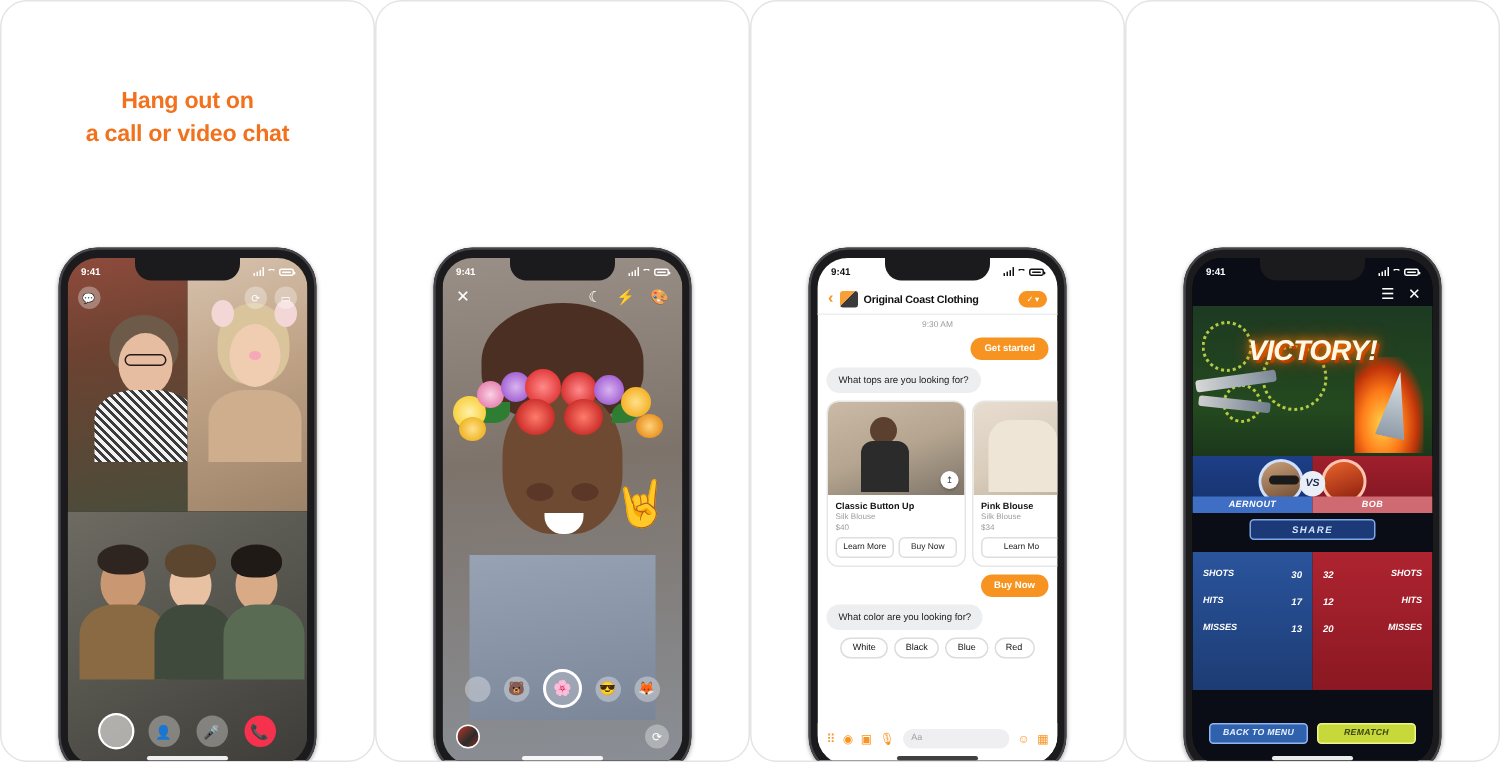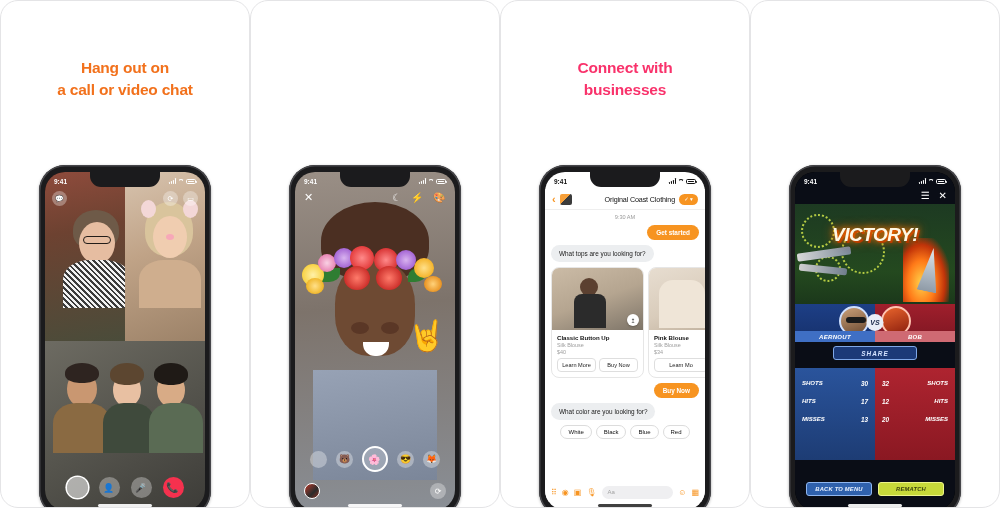--- a/index.html
+++ b/index.html
@@ -119,21 +119,21 @@
   .shutter { width:26px; height:26px; border-radius:50%; border:2px solid #fff; background:rgba(255,255,255,.22); display:flex; align-items:center; justify-content:center; font-size:10px; }
   .cam-bottom { position:absolute; bottom:11px; left:0; right:0; display:flex; justify-content:space-between; padding:0 9px; z-index:26; }
   .cam-bottom .gbtn { width:16px; height:16px; font-size:8px; }
   .gal-thumb { width:16px; height:16px; border-radius:50%; border:1.4px solid #fff; background:linear-gradient(135deg,#b93a2b,#2b2b2b 60%,#8e2f22); }
 
   
   .biz { position:absolute; inset:0; background:#fff; color:#111; }
   .biz-nav { position:absolute; top:17px; left:0; right:0; height:21px; display:flex; align-items:center; gap:4px; padding:0 7px; border-bottom:1px solid #eee; background:#fff; z-index:20; }
   .biz-back { color:#f79421; font-size:11px; font-weight:bold; line-height:1; }
   .biz-logo { width:12px; height:11px; border-radius:2px; background:linear-gradient(135deg,#f7a03a 45%,#3b3b3b 45%); flex:0 0 auto; }
-  .biz-title { font-size:7.2px; font-weight:normal; letter-spacing:-.15px; flex:1; white-space:nowrap; overflow:hidden;text-align:right; }
+  .biz-title { font-size:7.2px; font-weight:bold; letter-spacing:-.15px; flex:1; white-space:nowrap; overflow:hidden; }
   .biz-check { width:19px; height:11px; border-radius:7px; background:#f79421; color:#fff; font-size:5.5px; display:flex; align-items:center; justify-content:center; gap:1px; }
   .biz-body { position:absolute; top:38px; left:0; right:0; bottom:28px; overflow:hidden; padding:0 6px; }
   .biz-time { text-align:center; font-size:5.6px; color:#9a9a9a; margin:4px 0 5px; }
   .pill-out { display:flex; justify-content:flex-end; }
   .pill-orange { background:#f79421; color:#fff; font-size:6.4px; font-weight:bold; padding:4px 9px; border-radius:10px; }
   .bub-in { display:inline-block; background:#eceef0; color:#1b1b1b; font-size:6.4px; padding:5px 8px; border-radius:11px; margin:5px 0 0; }
   .cards { display:flex; gap:4px; margin-top:5px; }
   .pcard { flex:0 0 93px; border:1px solid #e6e6e6; border-radius:8px; overflow:hidden; background:#fff; }
   .pcard.partial { flex:0 0 66px; }
   .pimg { height:62px; position:relative; }
@@ -312,22 +312,20 @@
         <div class="cam-bottom">
           <span class="gal-thumb"></span>
           <span class="gbtn">⟳</span>
         </div>
         <div class="home-ind"></div>
       </div>
     </div>
   </div>
 
   <div class="card">
-    <div class="headline" style="color:#F9326B">Connect with
-businesses</div>
     <div class="phone">
       <div class="screen">
         <div class="notch"></div>
         <div class="biz">
           <div class="statusbar" style="color:#111">
             <span>9:41</span>
             <span class="sb-right">
               <span class="bars">
                   <i></i>
                   <i></i>

